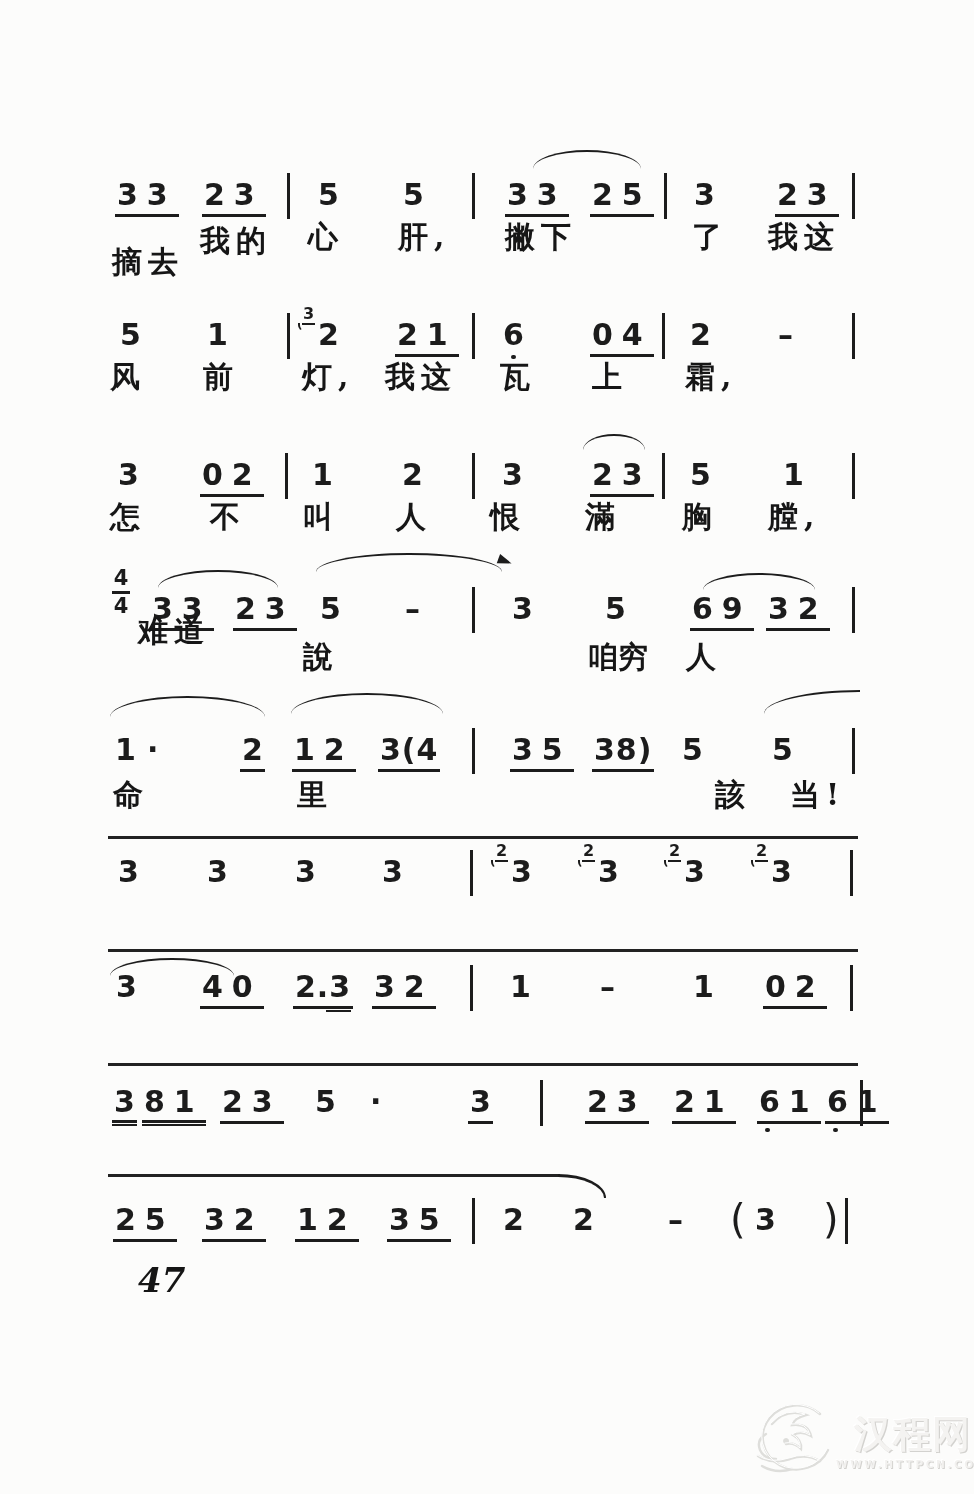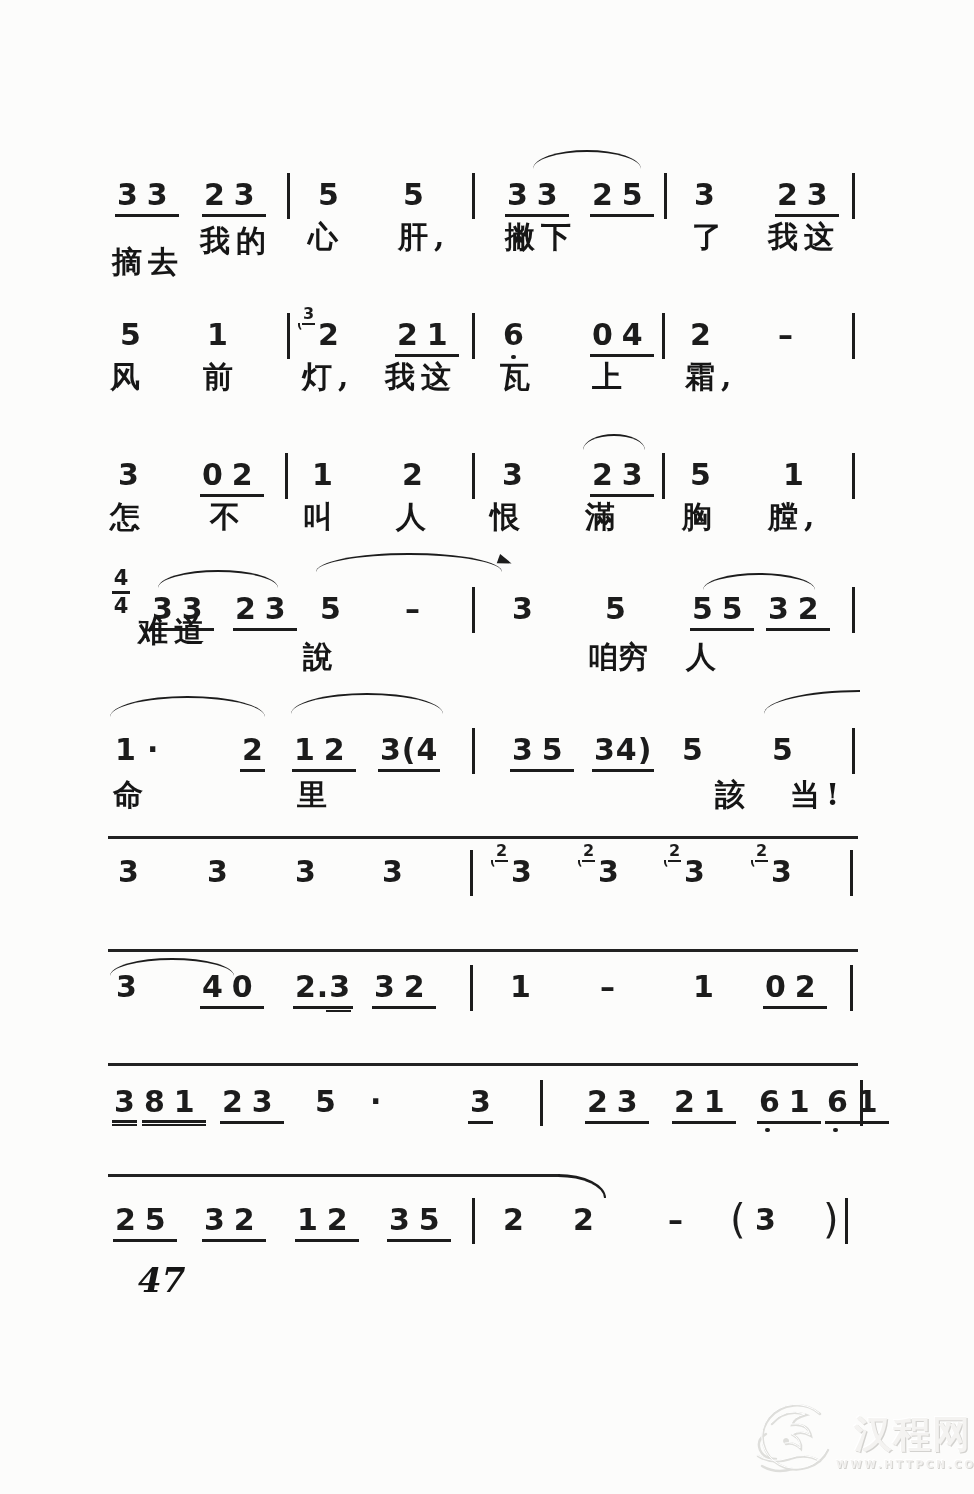--- a/index.html
+++ b/index.html
@@ -143,36 +143,36 @@
         <div class="tsbar"></div>
         <div>4</div>
       </div>
       <div class="tok pair u1" style="left: 150px; top: 594px;">33</div>
       <div class="tok pair u1" style="left: 233px; top: 594px;">23</div>
       <div class="tok" style="left: 320px; top: 594px;">5</div>
       <div class="tok" style="left: 405px; top: 594px;">–</div>
       <div class="barline" style="left: 472px; top: 587px;"></div>
       <div class="tok" style="left: 512px; top: 594px;">3</div>
       <div class="tok" style="left: 605px; top: 594px;">5</div>
-      <div class="tok pair u1" style="left: 690px; top: 594px;">55</div>
+      <div class="tok pair u1" style="left: 690px; top: 594px;">69</div>
       <div class="tok pair u1" style="left: 766px; top: 594px;">32</div>
       <div class="barline" style="left: 852px; top: 587px;"></div>
       <div class="lyric" style="left: 138px; top: 616px;">难道</div>
       <div class="lyric" style="left: 303px; top: 642px;">說</div>
       <div class="lyric" style="left: 588px; top: 642px;">咱</div>
       <div class="lyric" style="left: 618px; top: 642px;">穷</div>
       <div class="lyric" style="left: 686px; top: 642px;">人</div>
       <div class="tok" style="left: 115px; top: 735px;">1</div>
       <div class="tok mdot" style="left: 147px; top: 735px;">·</div>
       <div class="tok u1" style="left: 240px; top: 735px;">2</div>
       <div class="tok pair u1" style="left: 292px; top: 735px;">12</div>
       <div class="tok trip u1" style="left: 378px; top: 735px;">3(4</div>
       <div class="barline" style="left: 472px; top: 728px;"></div>
       <div class="tok pair u1" style="left: 510px; top: 735px;">35</div>
-      <div class="tok trip u1" style="left: 592px; top: 735px;">34)</div>
+      <div class="tok trip u1" style="left: 592px; top: 735px;">38)</div>
       <div class="tok" style="left: 682px; top: 735px;">5</div>
       <div class="tok" style="left: 772px; top: 735px;">5</div>
       <div class="barline" style="left: 852px; top: 728px;"></div>
       <div class="lyric" style="left: 113px; top: 780px;">命</div>
       <div class="lyric" style="left: 297px; top: 780px;">里</div>
       <div class="lyric" style="left: 715px; top: 780px;">該</div>
       <div class="lyric" style="left: 790px; top: 780px;">当!</div>
       <div class="tok" style="left: 118px; top: 857px;">3</div>
       <div class="tok" style="left: 207px; top: 857px;">3</div>
       <div class="tok" style="left: 295px; top: 857px;">3</div>

